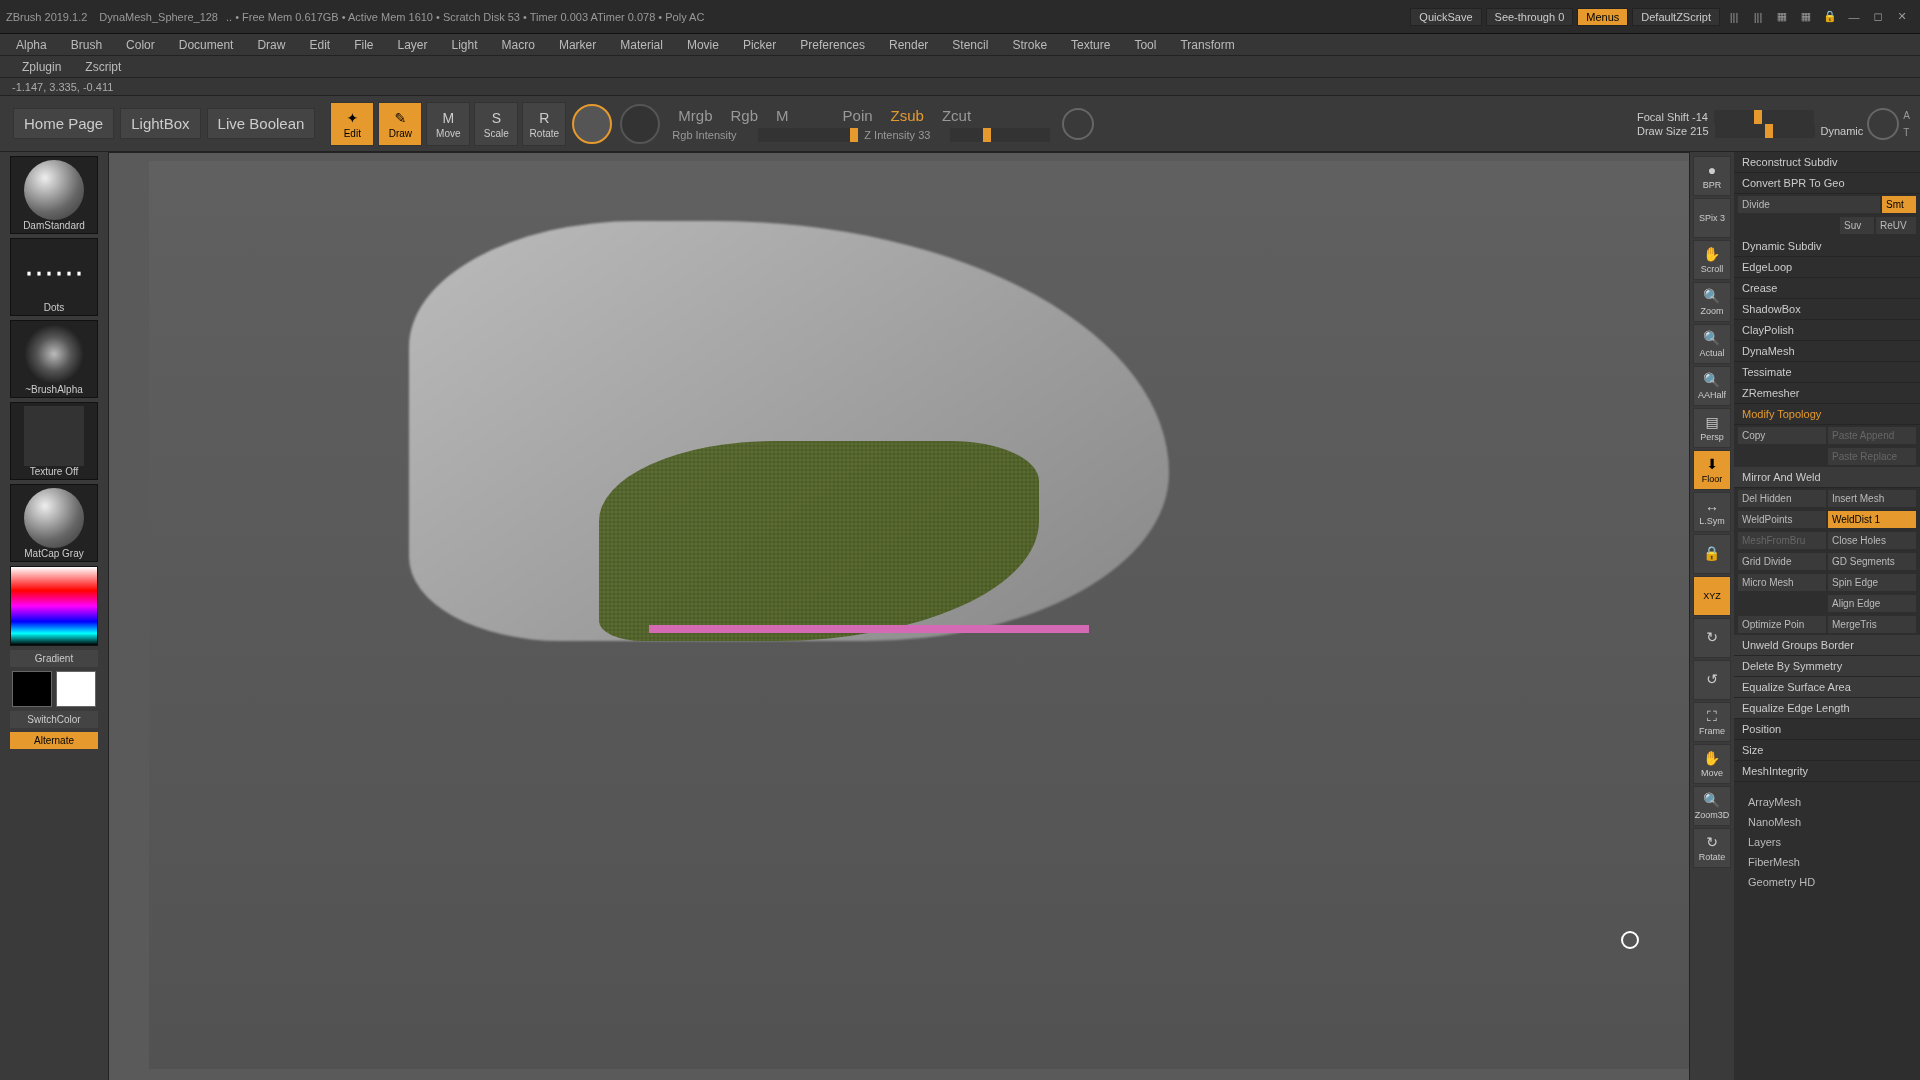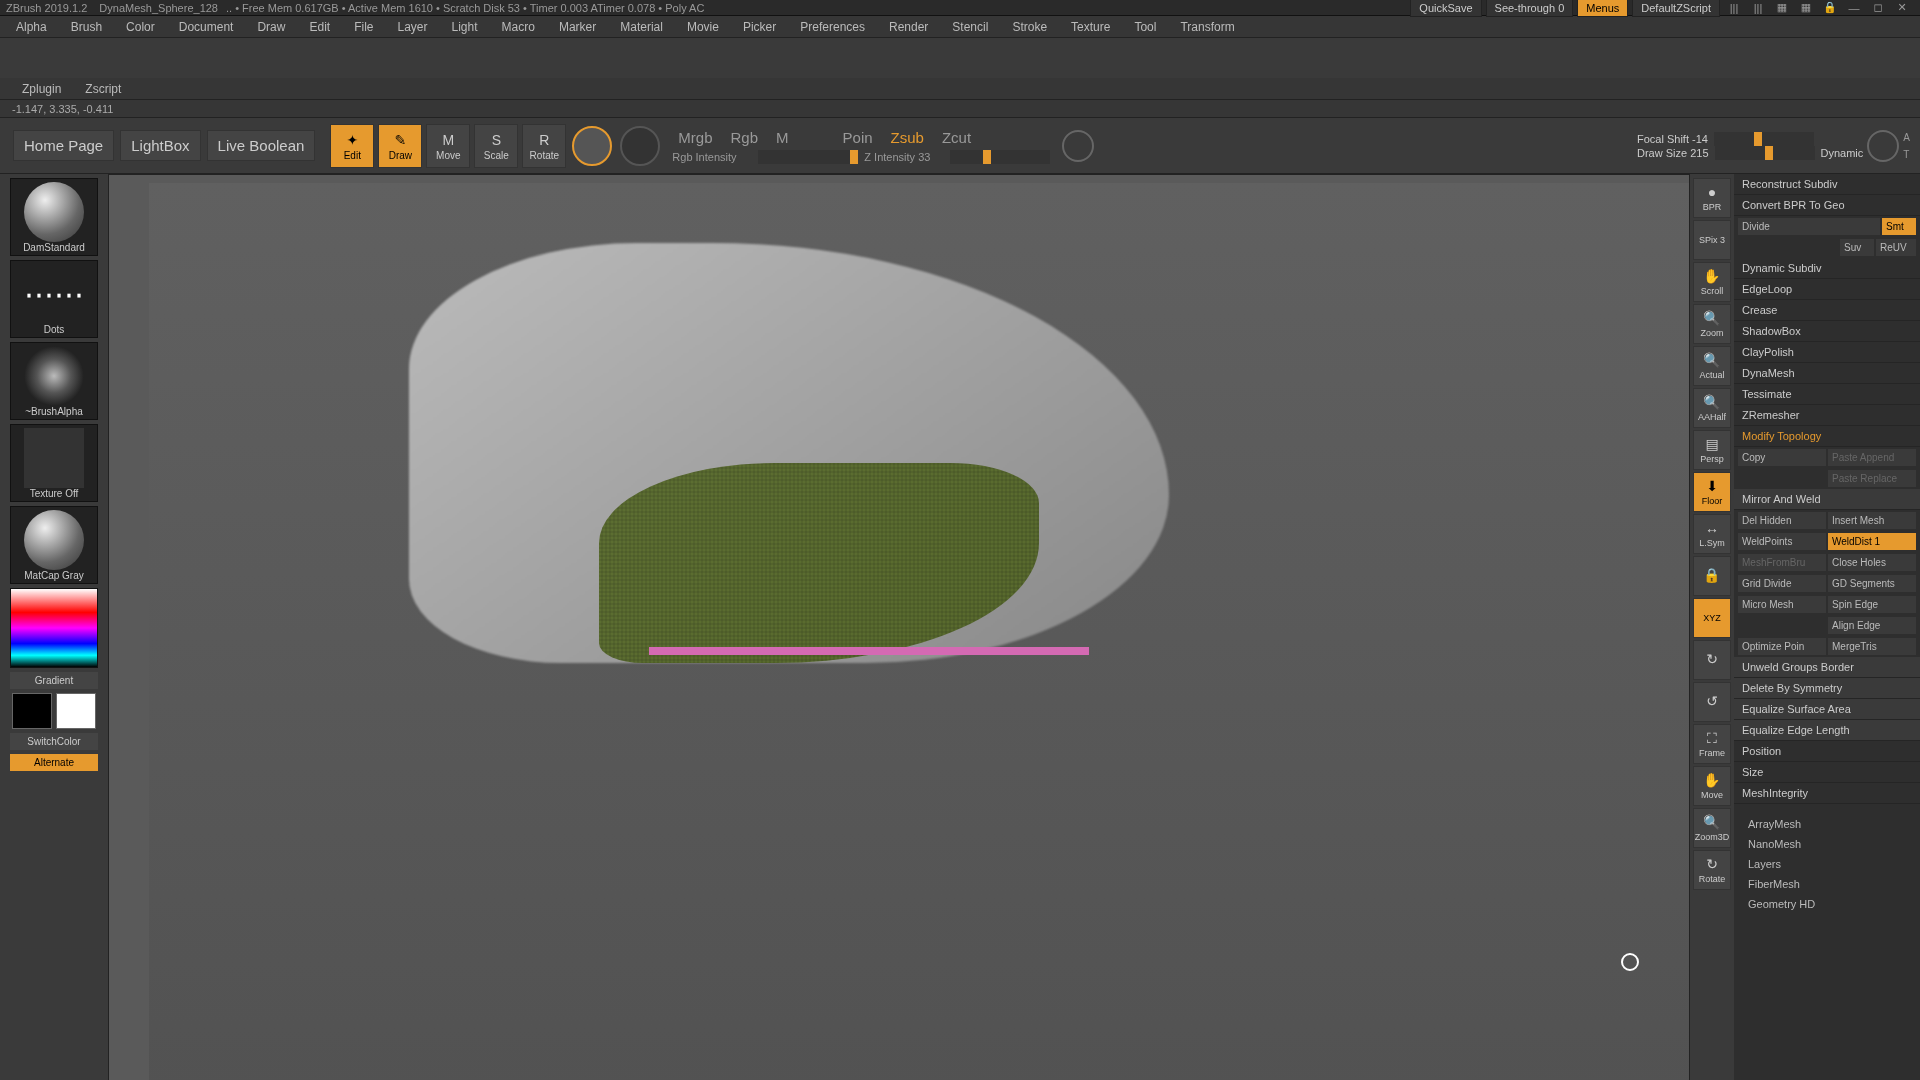--- a/index.html
+++ b/index.html
@@ -1,29 +1,29 @@
 <!DOCTYPE html>
 <html><head>
 <meta charset="utf-8">
 <style>
 * { margin: 0; padding: 0; box-sizing: border-box; font-family: Arial, sans-serif; }
 body { background: #3a3a3a; color: #ccc; font-size: 11px; overflow: hidden; width: 1920px; height: 1080px; position: relative; }
 
-.titlebar { background: #2a2a2a; height: 16px; display: flex; align-items: center; padding: 0 6px; border-bottom: 1px solid #111; }
+.titlebar { background: #2a2a2a; height: 34px; display: flex; align-items: center; padding: 0 6px; border-bottom: 1px solid #111; }
 .titlebar .title { font-size: 11px; color: #999; flex: 0 0 auto; }
 .titlebar .stats { font-size: 11px; color: #999; margin-left: 8px; }
 .titlebar .spacer { flex: 1; }
 .titlebar .btn { background: #333; color: #ccc; padding: 2px 8px; margin: 0 2px; border: 1px solid #222; font-size: 11px; cursor: pointer; }
 .titlebar .btn.orange { background: #e69a2e; color: #000; }
 .titlebar .icon { width: 16px; height: 16px; margin: 0 4px; cursor: pointer; display: inline-flex; align-items: center; justify-content: center; color: #999; }
 
 .menubar { background: #363636; height: 22px; display: flex; align-items: center; padding: 0 4px; border-bottom: 1px solid #222; }
 .menubar .menu { color: #bbb; font-size: 12px; padding: 0 12px; cursor: pointer; }
 
-.menubar2 { background: #363636; height: 22px; display: flex; align-items: center; padding: 0 10px; border-bottom: 1px solid #222; margin-top: 40px; }
+.menubar2 { background: #363636; height: 22px; display: flex; align-items: center; padding: 0 10px; border-bottom: 1px solid #222; }
 .menubar2 .menu { color: #bbb; font-size: 12px; padding: 0 12px; cursor: pointer; }
 
 .coordbar { background: #363636; height: 18px; color: #aaa; font-size: 11px; padding: 0 12px; display: flex; align-items: center; border-bottom: 1px solid #222; }
 
 .toolbar { background: #3a3a3a; height: 56px; display: flex; align-items: center; padding: 0 10px; border-bottom: 1px solid #222; }
 .toolbar .lbtn { background: #444; color: #ccc; padding: 6px 10px; margin: 0 3px; border: 1px solid #333; font-size: 15px; cursor: pointer; }
 .toolbar .modebtn { width: 44px; height: 44px; background: #444; margin: 0 2px; display: flex; flex-direction: column; align-items: center; justify-content: center; cursor: pointer; border: 1px solid #333; font-size: 10px; color: #ccc; }
 .toolbar .modebtn.active { background: #e69a2e; color: #000; }
 .toolbar .modebtn .icn { width: 20px; height: 20px; display: flex; align-items: center; justify-content: center; font-size: 14px; }
 .toolbar .round { width: 40px; height: 40px; border-radius: 50%; background: #555; margin: 0 4px; border: 2px solid #e69a2e; }

